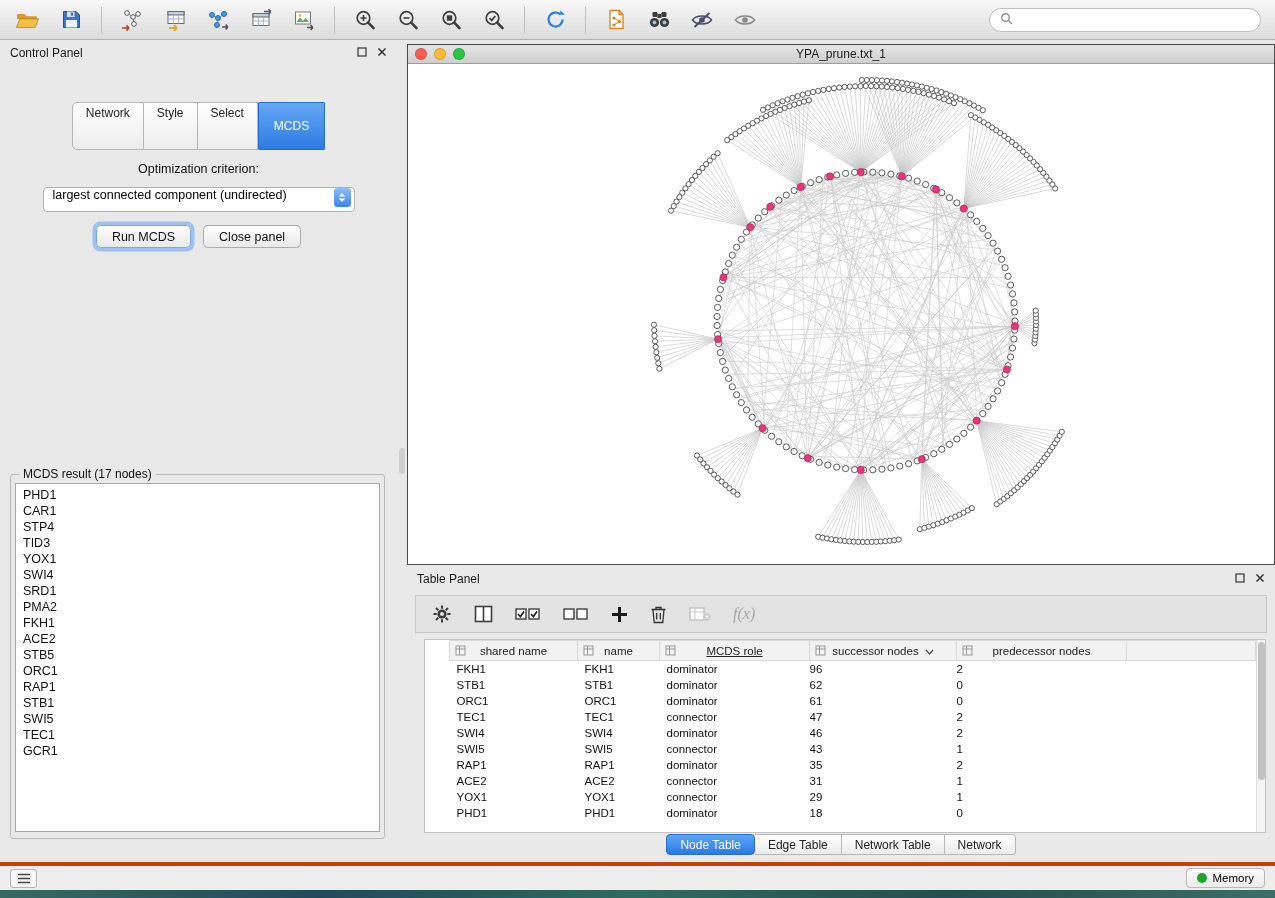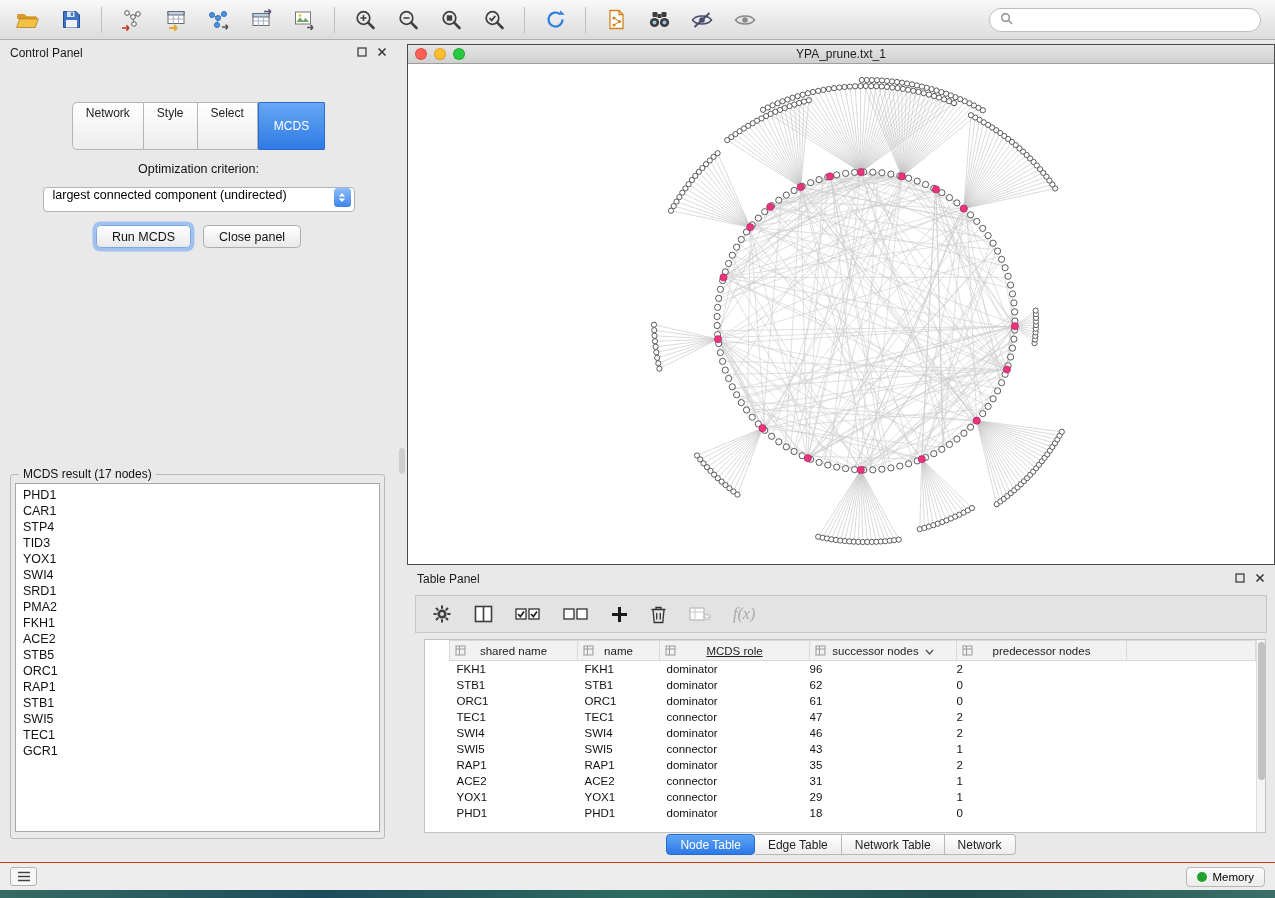--- a/index.html
+++ b/index.html
@@ -60,21 +60,21 @@
   .nt td.ar{text-align:left;padding-right:12px;}
   .scroll{position:absolute;right:0;top:0;width:9px;height:100%;background:#f4f4f4;border-left:1px solid #ddd;}
   .thumb{position:absolute;left:1px;top:2px;width:7px;height:138px;border-radius:4px;background:#c2c2c2;cursor:pointer;}
   .table-tabs{position:absolute;left:0;right:0;top:268px;display:flex;justify-content:center;}
   .t-tab{font-size:12px;padding:2.5px 13px;background:linear-gradient(#fff,#ececec);border:1px solid #b8b8b8;border-left:none;color:#222;cursor:pointer;}
   .t-tab:first-child{border-left:1px solid #b8b8b8;border-radius:4px 0 0 4px;}
   .t-tab:last-child{border-radius:0 4px 4px 0;}
   .t-tab.active{background:linear-gradient(#5ea5f7,#2c79e6);color:#fff;border:1px solid #2a6bd0;border-radius:4px;}
 
   
-  .statusbar{position:absolute;left:0;top:862px;width:100%;height:28px;background:#ededed;border-top:1px solid #c2410c;display:flex;align-items:center;padding:0 10px;}
+  .statusbar{position:absolute;left:0;top:862px;width:100%;height:28px;background:#ededed;border-top:4px solid #c2410c;display:flex;align-items:center;padding:0 10px;}
   .menu-btn{width:27px;height:19px;border:1px solid #b2b2b2;border-radius:3px;background:#f7f7f7;display:flex;align-items:center;justify-content:center;cursor:pointer;}
   .memory-btn{margin-left:auto;height:20px;display:flex;align-items:center;gap:5px;padding:0 10px;border:1px solid #b8b8b8;border-radius:4px;background:linear-gradient(#fbfbfb,#ececec);font-size:11.5px;cursor:pointer;}
   .mem-dot{width:10px;height:10px;border-radius:50%;background:#1fa32c;}
   .wallpaper{position:absolute;left:0;top:890px;width:100%;height:8px;background:linear-gradient(90deg,#356b62,#1e4b5c,#2e6b5f,#224f50,#3a6f68);}
 </style>
 </head>
 <body>
 
 <div class="app">
 

